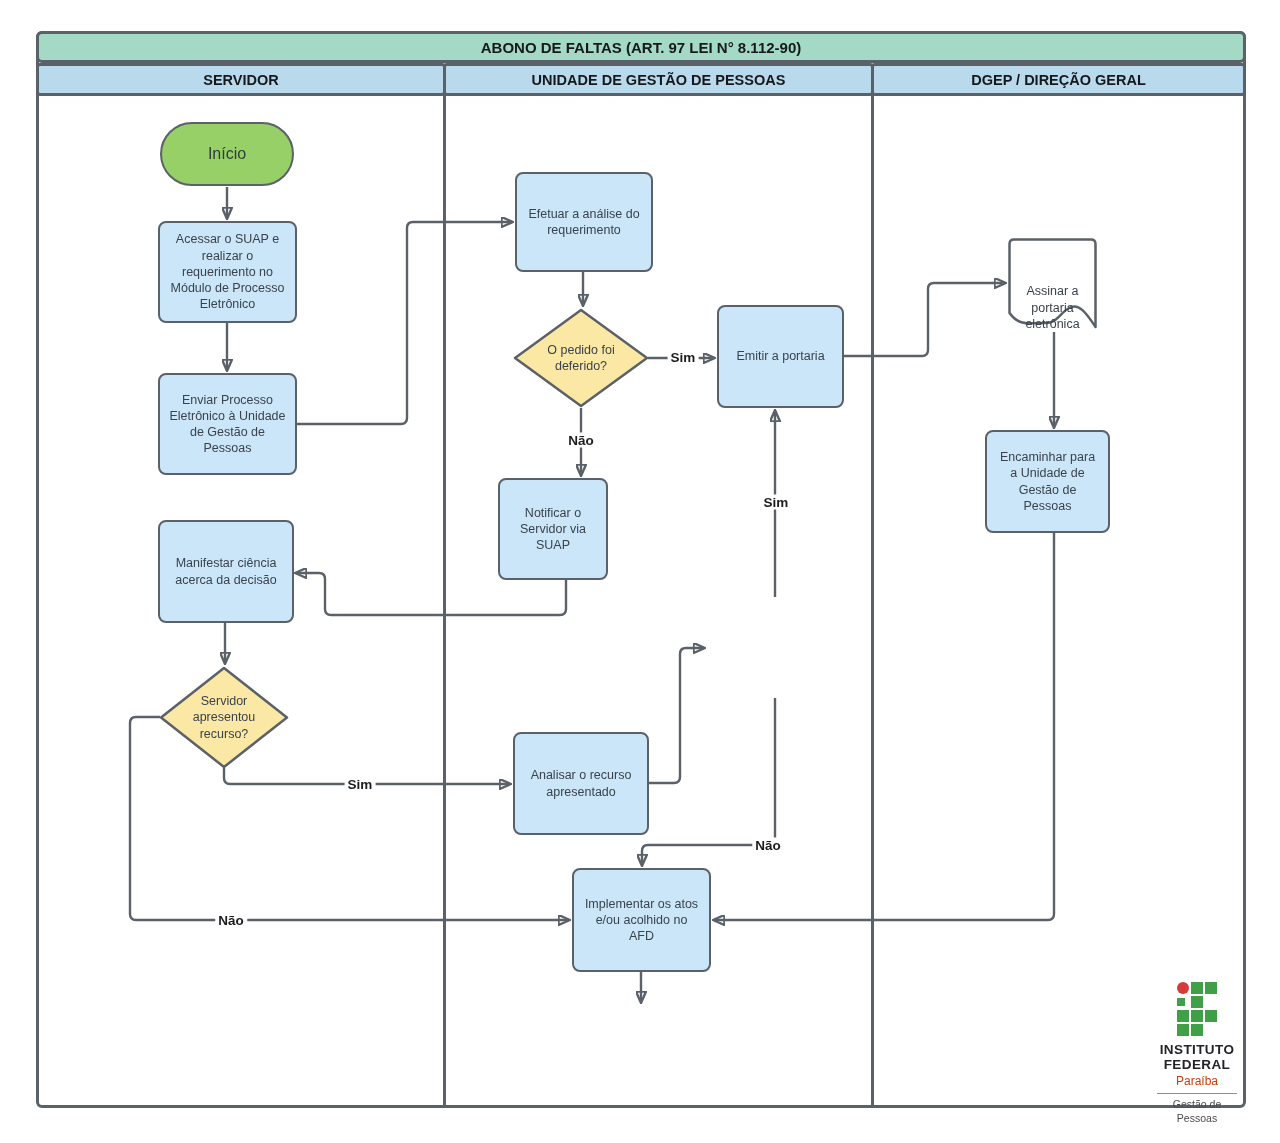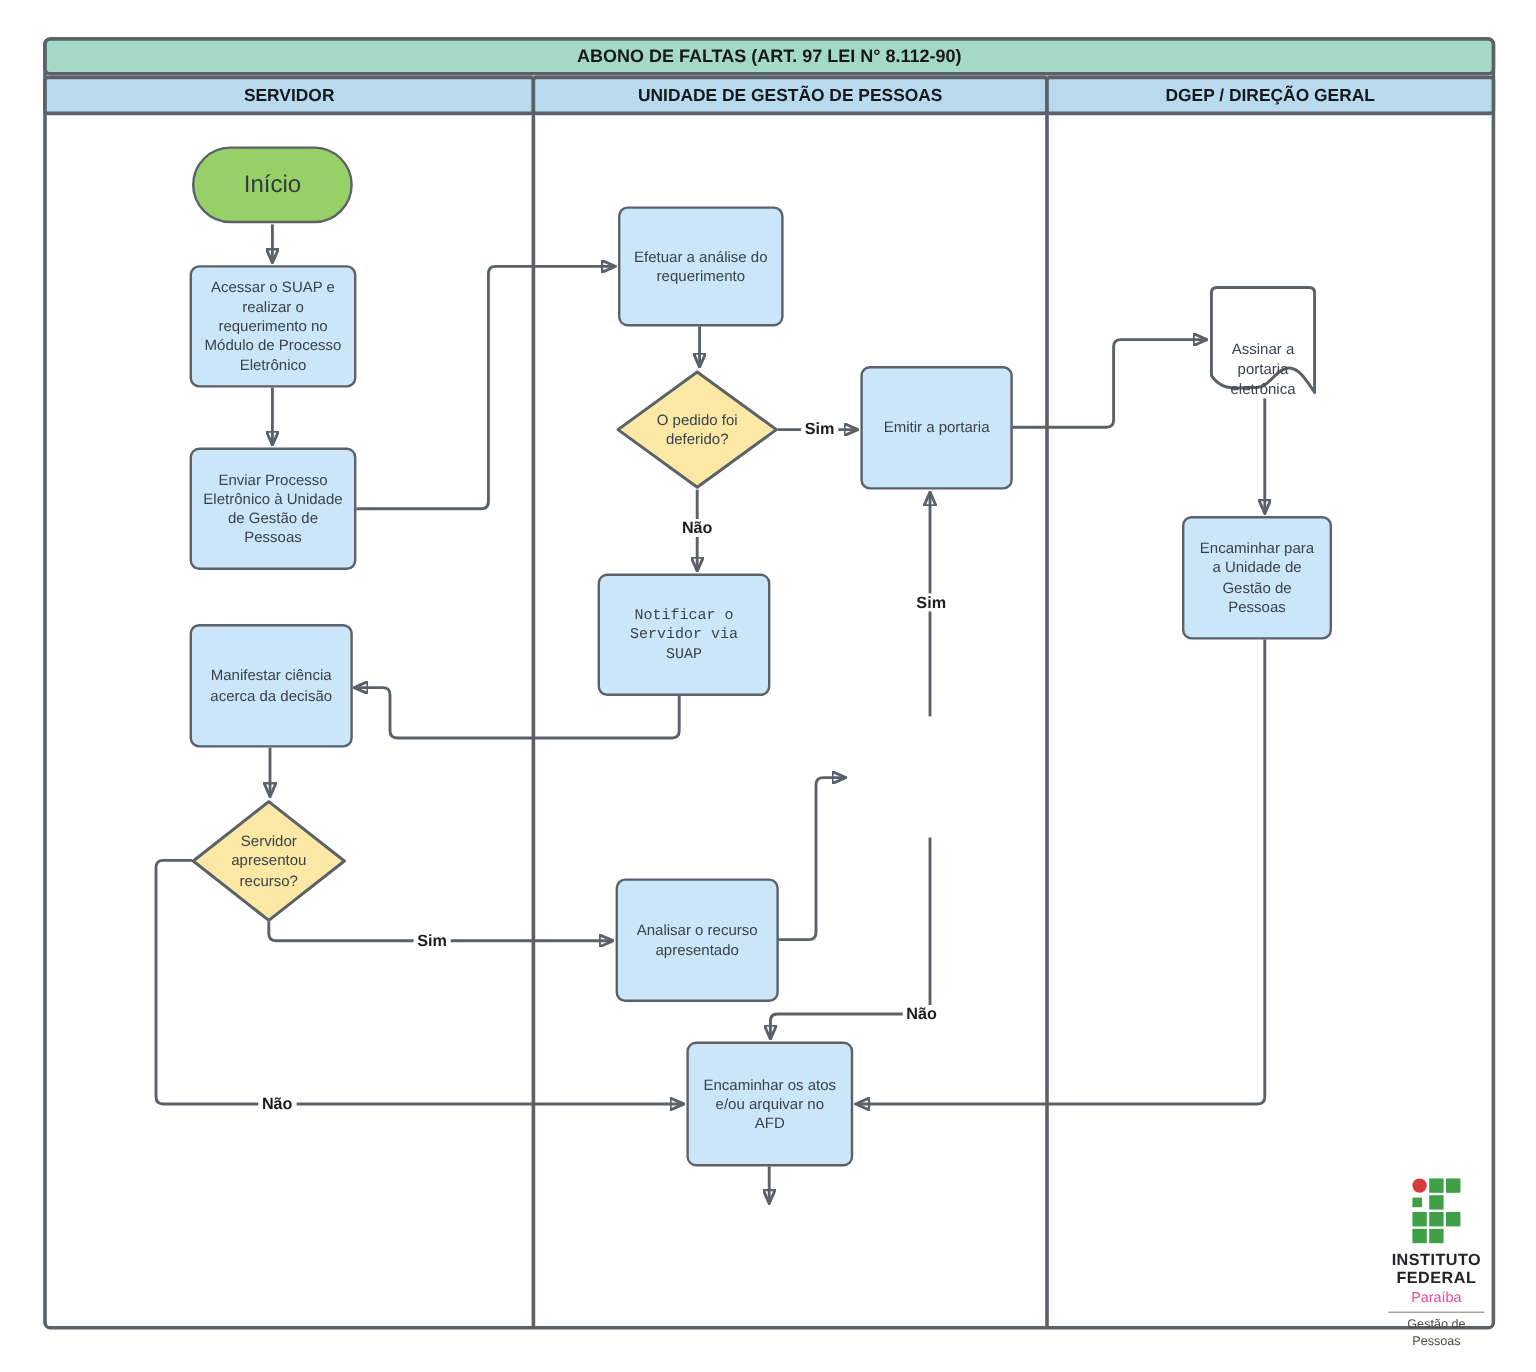--- a/index.html
+++ b/index.html
@@ -15,42 +15,42 @@
         border:3px solid var(--stroke);border-radius:4px;box-sizing:border-box;
         display:flex;align-items:center;justify-content:center;
         font-weight:bold;font-size:14.5px;color:#16191c;z-index:1;}
   .lane-divider{position:absolute;top:95px;height:1011px;width:3px;background:var(--stroke);z-index:0;}
   .wires{position:absolute;left:0;top:0;width:1280px;height:1143px;z-index:1;}
   .wires path{fill:none;stroke:var(--stroke);stroke-width:2.4px;}
   .node{position:absolute;display:flex;align-items:center;justify-content:center;
         text-align:center;font-size:12.5px;line-height:1.3;color:#3a434d;z-index:2;box-sizing:border-box;}
   .rect{background:var(--process-fill);border:2.5px solid var(--stroke);border-radius:8px;padding:4px 9px;}
   .stadium{border:2.5px solid var(--stroke);border-radius:999px;}
-  .start{background:var(--start-fill);font-size:20px;color:#333a40;}
+  .start{background:var(--start-fill);font-size:16px;color:#333a40;}
   .end{background:var(--end-fill);font-size:17px;color:#472730;}
   .diamond{background:transparent;border:none;}
   .diamond svg,.docshape svg{position:absolute;left:0;top:0;width:100%;height:100%;}
   .diamond svg polygon{fill:var(--decision-fill);stroke:var(--stroke);stroke-width:2.5;stroke-linejoin:round;}
   .docshape svg path{fill:#ffffff;stroke:var(--stroke);stroke-width:2.5;stroke-linejoin:round;}
   .shape-label{position:relative;z-index:1;}
   .diamond .shape-label{max-width:96px;}
   .docshape{align-items:flex-end;}
   .docshape .shape-label{margin-top:12px;max-width:76px;}
   .elabel{position:absolute;transform:translate(-50%,-50%);font-weight:bold;font-size:13.5px;
         color:#1d1d1d;background:#fff;padding:0 3px;z-index:3;}
   
   .logo{position:absolute;left:1144px;top:982px;width:106px;text-align:center;z-index:2;}
   .logo-icon{display:grid;grid-template-columns:repeat(3,12px);grid-auto-rows:12px;gap:2px;
         width:40px;margin:0 auto 7px;}
   .lg-sq{background:var(--logo-green);}
   .lg-dot{background:var(--logo-red);border-radius:50%;}
   .lg-sm{background:var(--logo-green);width:8px;height:8px;align-self:center;justify-self:start;}
   .lg-empty{background:transparent;}
   .logo-t1,.logo-t2{font-weight:800;font-size:13.5px;letter-spacing:.4px;color:#26222. ;color:#26222a;line-height:1.1;}
-  .logo-t3{font-size:12px;color:#ec4899;margin-top:1px;}
+  .logo-t3{font-size:12px;color:#c2410c;margin-top:1px;}
   .logo-div{width:80px;height:1.5px;background:#8f8f8f;margin:5px auto 4px;}
   .logo-t4{font-size:10.5px;color:#4a4a4a;line-height:1.3;}
 </style>
 </head>
 <body>
 
 <div class="canvas">
 
   <div class="pool"></div>
 
@@ -127,42 +127,42 @@
     <svg viewBox="0 0 89 94" preserveAspectRatio="none">
       <path d="M6,1.5 H83 Q87.5,1.5 87.5,6 V89 C80,78 72,64 61,70 C52,75 48,86 37,85 C25,84 12,90 1.5,75 V6 Q1.5,1.5 6,1.5 Z"></path>
     </svg>
     <span class="shape-label">Assinar a portaria eletrônica</span>
   </div>
 
   <div class="node rect" style="left:985px;top:430px;width:125px;height:103px;">
     <span class="shape-label">Encaminhar para a Unidade de Gestão de Pessoas</span>
   </div>
 
-  <div class="node rect" style="left:498px;top:478px;width:144px;height:102px;font-family:Liberation Mono, monospace;">
+  <div class="node rect" style="left:498px;top:478px;width:110px;height:102px;">
     <span class="shape-label">Notificar o Servidor via SUAP</span>
   </div>
 
   <div class="node rect" style="left:158px;top:520px;width:136px;height:103px;">
     <span class="shape-label">Manifestar ciência acerca da decisão</span>
   </div>
 
   <div class="node diamond" style="left:159px;top:666px;width:130px;height:103px;">
     <svg viewBox="0 0 130 103" preserveAspectRatio="none">
       <polygon points="65,2 128,51.5 65,101 2,51.5"></polygon>
     </svg>
     <span class="shape-label" style="max-width:84px;">Servidor apresentou recurso?</span>
   </div>
 
   <div class="node rect" style="left:513px;top:732px;width:136px;height:103px;">
     <span class="shape-label">Analisar o recurso apresentado</span>
   </div>
 
 
   <div class="node rect" style="left:572px;top:868px;width:139px;height:104px;">
-    <span class="shape-label">Encaminhar os atos e/ou arquivar no AFD</span>
+    <span class="shape-label">Implementar os atos e/ou acolhido no AFD</span>
   </div>
 
 
   <span class="elabel" style="left:683px;top:357px;">Sim</span>
   <span class="elabel" style="left:581px;top:440px;">Não</span>
   <span class="elabel" style="left:360px;top:784px;">Sim</span>
   <span class="elabel" style="left:231px;top:920px;">Não</span>
   <span class="elabel" style="left:776px;top:502px;">Sim</span>
   <span class="elabel" style="left:768px;top:845px;">Não</span>
 

